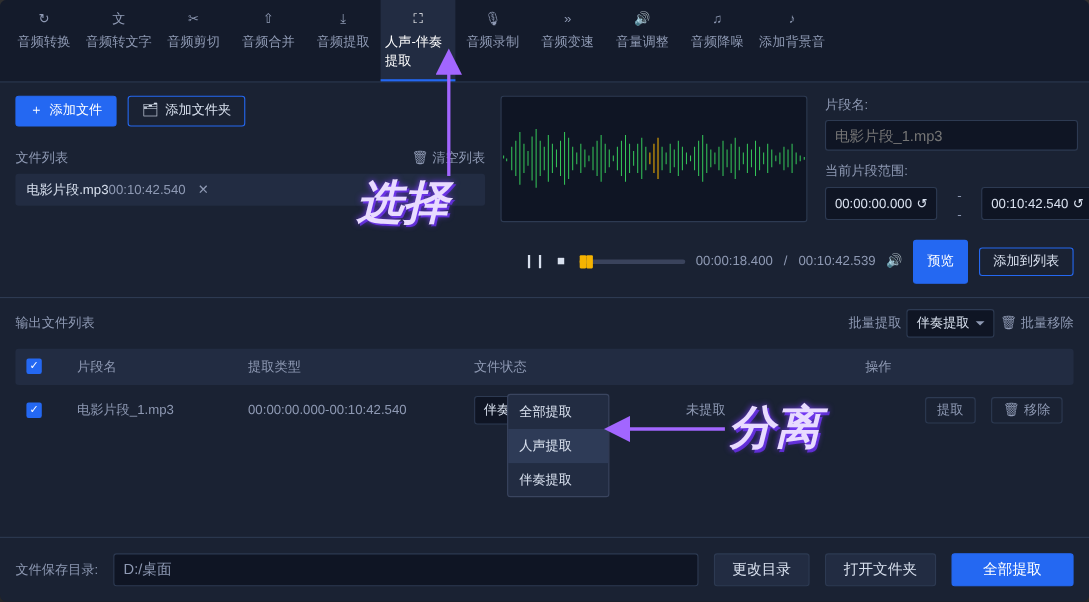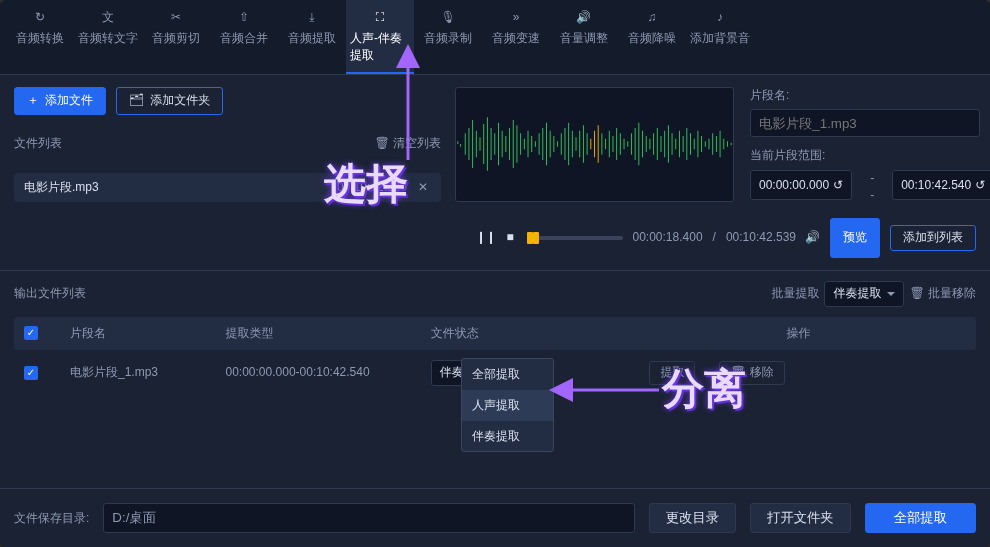--- a/index.html
+++ b/index.html
@@ -25,22 +25,22 @@
   .nav-item.active{color:#fff;background:var(--panel);border-bottom:2px solid var(--blue)}
   .nav-item .ic{width:18px;height:18px;display:flex;align-items:center;justify-content:center}
   .middle{display:flex;flex-direction:column;position:relative}
   .row1{display:flex;gap:0;align-items:flex-start}
   .left-panel{width:455px;padding:12px 14px 4px 14px;position:relative}
   .btns{display:flex;gap:10px}
   .btn{height:28px;padding:0 12px;display:flex;align-items:center;gap:6px;
        border:1px solid var(--blue);background:transparent;color:var(--text);border-radius:3px;cursor:pointer}
   .btn.primary{background:var(--blue);color:#fff;border-color:var(--blue)}
   .list-head{display:flex;justify-content:space-between;margin-top:20px;color:var(--muted)}
-  .file-row{display:flex;justify-content:space-between;align-items:center;
-       background:var(--panel);margin-top:22px;padding:6px 10px;border-radius:3px}
+  .file-row{display:flex;align-items:center;
+       background:var(--panel);margin-top:7px;padding:6px 10px;border-radius:3px}
   .x-close{width:16px;height:16px;display:inline-flex;align-items:center;justify-content:center;
        color:var(--muted);cursor:pointer}
   .wave-panel{flex:1;display:flex;flex-direction:column;padding:12px 10px 4px 0}
   .wave-top{display:flex;gap:16px}
   .wave-area{flex:1;height:115px;background:var(--bg3);border:1px solid var(--border);
        display:flex;align-items:center;justify-content:center;border-radius:3px;overflow:hidden}
   .meta{width:230px;display:flex;flex-direction:column;gap:6px}
   .input{height:28px;background:var(--bg3);border:1px solid var(--border);color:var(--text);
        padding:0 8px;border-radius:3px;width:100%}
   .time-boxes{display:flex;align-items:flex-start;gap:18px}
@@ -59,35 +59,35 @@
        padding:0 22px 0 8px;border-radius:3px;position:relative;cursor:pointer;display:inline-flex;align-items:center}
   .sel::after{content:"";position:absolute;right:8px;top:50%;width:0;height:0;
        border:4px solid transparent;border-top-color:var(--muted);transform:translateY(-2px)}
   .table{display:flex;flex-direction:column;padding:0 14px}
   .thead,.trow{display:grid;grid-template-columns:40px 1.2fr 1.6fr 1.5fr 1.5fr 1.2fr;
        align-items:center;gap:6px}
   .thead{background:var(--panel);padding:8px 10px;border-radius:3px;color:var(--muted)}
   .trow{padding:10px 10px}
   .chk{width:14px;height:14px;background:var(--blue);border-radius:2px;display:flex;
        align-items:center;justify-content:center;color:#fff;cursor:pointer;font-size:10px}
-  .ops{display:flex;justify-content:center;gap:24px}
+  .ops{display:flex;justify-content:flex-end;gap:14px}
   .op-btn{height:24px;padding:0 10px;border:1px solid var(--border);background:transparent;
        color:var(--muted);border-radius:3px;cursor:pointer;display:inline-flex;align-items:center;gap:4px}
   .dropdown{position:absolute;left:461px;top:358px;width:93px;background:var(--panel);
        border:1px solid #3a455f;border-radius:3px;z-index:5}
   .dd-item{padding:7px 10px;cursor:pointer;color:var(--text)}
   .footer{display:flex;align-items:center;gap:14px;padding:14px;border-top:1px solid var(--border)}
   .path{flex:1;height:30px;background:var(--bg3);border:1px solid var(--border);color:var(--muted);
        padding:0 8px;border-radius:3px}
   .f-btn{height:30px;padding:0 16px;background:var(--panel);color:var(--text);
        border:1px solid var(--border);border-radius:3px;cursor:pointer}
   .f-btn.primary{background:var(--blue);border-color:var(--blue);color:#fff;padding:0 28px}
   
   .anno{position:absolute;font-size:42px;font-weight:700;pointer-events:none;z-index:20;
-       color:#e8dbff;text-shadow:0 0 6px #7a3cff,2px 2px 0 #5a2cc9;}
+       color:#e8dbff;text-shadow:0 0 6px #7a3cff,2px 2px 0 #5a2cc9;font-style:italic}
   .arrow{position:absolute;z-index:19;pointer-events:none}
   .arrow svg{overflow:visible}
   
   .wave-svg{width:100%;height:80px}
   .label{color:var(--muted);font-size:12px}
 </style>
 </head>
 <body>
 
 <div class="app">
@@ -313,20 +313,21 @@
         <span>文件状态</span>
         <span style="text-align:right">操作</span>
       </div>
       <div class="trow">
         <span class="chk">✓</span>
         <span style="color:var(--muted)">电影片段_1.mp3</span>
         <span style="color:var(--muted)">00:00:00.000-00:10:42.540</span>
         <span class="sel" style="width:90px">
           <span>伴奏提取</span>
           </span>
+        <span style="color:var(--muted)">未提取</span>
         <span class="ops">
           <span class="op-btn">
             <span>提取</span>
             </span>
           <span class="op-btn">
             <span>🗑</span>
             <span>移除</span>
             </span>
         </span>
       </div>

